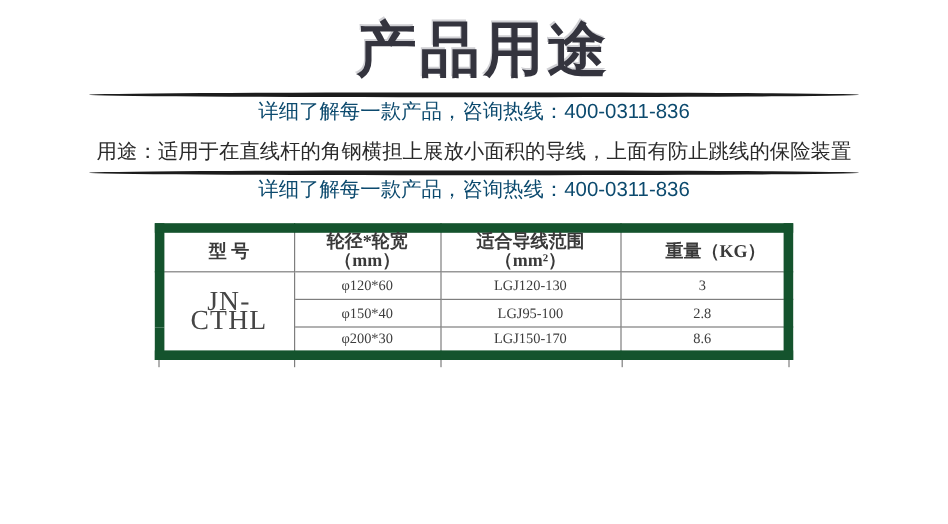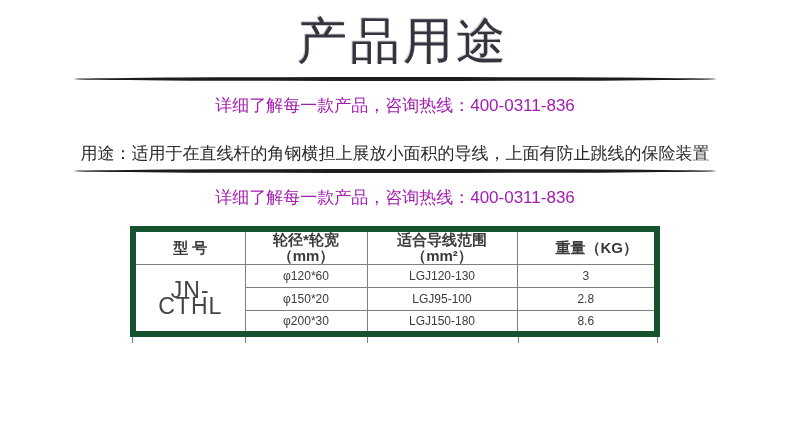--- a/index.html
+++ b/index.html
@@ -11,57 +11,58 @@
     overflow: hidden;
     font-family: "Liberation Sans", sans-serif;
     color: #333333;
   }
   .section { text-align: center; }
 
   .big-title {
     margin: 10px 0 0 0;
     font-size: 50px;
     line-height: 62px;
-    font-weight: 400;
+    font-weight: 700;
     letter-spacing: 3px;
     color: #34343e;
     text-shadow: -1px -1px 0 rgba(150,150,160,0.45);
     padding-left: 16px;
   }
 
   .divider {
     width: 642px;
     height: 4px;
     margin: 5px auto 0 auto;
     background: #1c1c1c;
     border-radius: 50%;
   }
 
   .hotline {
-    margin: 15px 0 0 0;
+    margin: 2px 0 0 0;
     font-size: 17px;
     line-height: 20px;
-    color: #a21caf;
+    color: #0c4a6e;
   }
 
   .usage-desc {
-    margin: 28px 0 0 0;
+    margin: 14px 0 0 0;
     font-size: 17px;
     line-height: 20px;
     color: #2a2a2a;
     text-align: center;
   }
 
   .spec-section .big-title { margin-top: 36px; }
 
   table.spec-table {
     border-collapse: collapse;
     margin: 18px auto 0 auto;
-    border: 6px solid #14532d;
+    border: 8px solid #14532d;
     color: #3c3c3c;
+    font-family: Liberation Serif, serif;
   }
   .spec-table th, .spec-table td {
     border: 1px solid #7e7e7e;
     text-align: center;
     vertical-align: middle;
     padding: 0 6px;
     font-size: 15px;
     height: 23px;
     line-height: 16px;
   }
@@ -113,27 +114,27 @@
         </tr>
       </thead>
       <tbody>
         <tr>
           <td class="model-cell" rowspan="3">JN-CTHL</td>
           <td>φ120*60</td>
           <td>LGJ120-130</td>
           <td>3</td>
         </tr>
         <tr>
-          <td>φ150*20</td>
+          <td>φ150*40</td>
           <td>LGJ95-100</td>
           <td>2.8</td>
         </tr>
         <tr>
           <td>φ200*30</td>
-          <td>LGJ150-180</td>
+          <td>LGJ150-170</td>
           <td>8.6</td>
         </tr>
       </tbody>
     </table>
 
     <div class="table-stubs">
       <div class="stub stub-1"></div>
       <div class="stub stub-2"></div>
       <div class="stub stub-3"></div>
       <div class="stub stub-4"></div>

